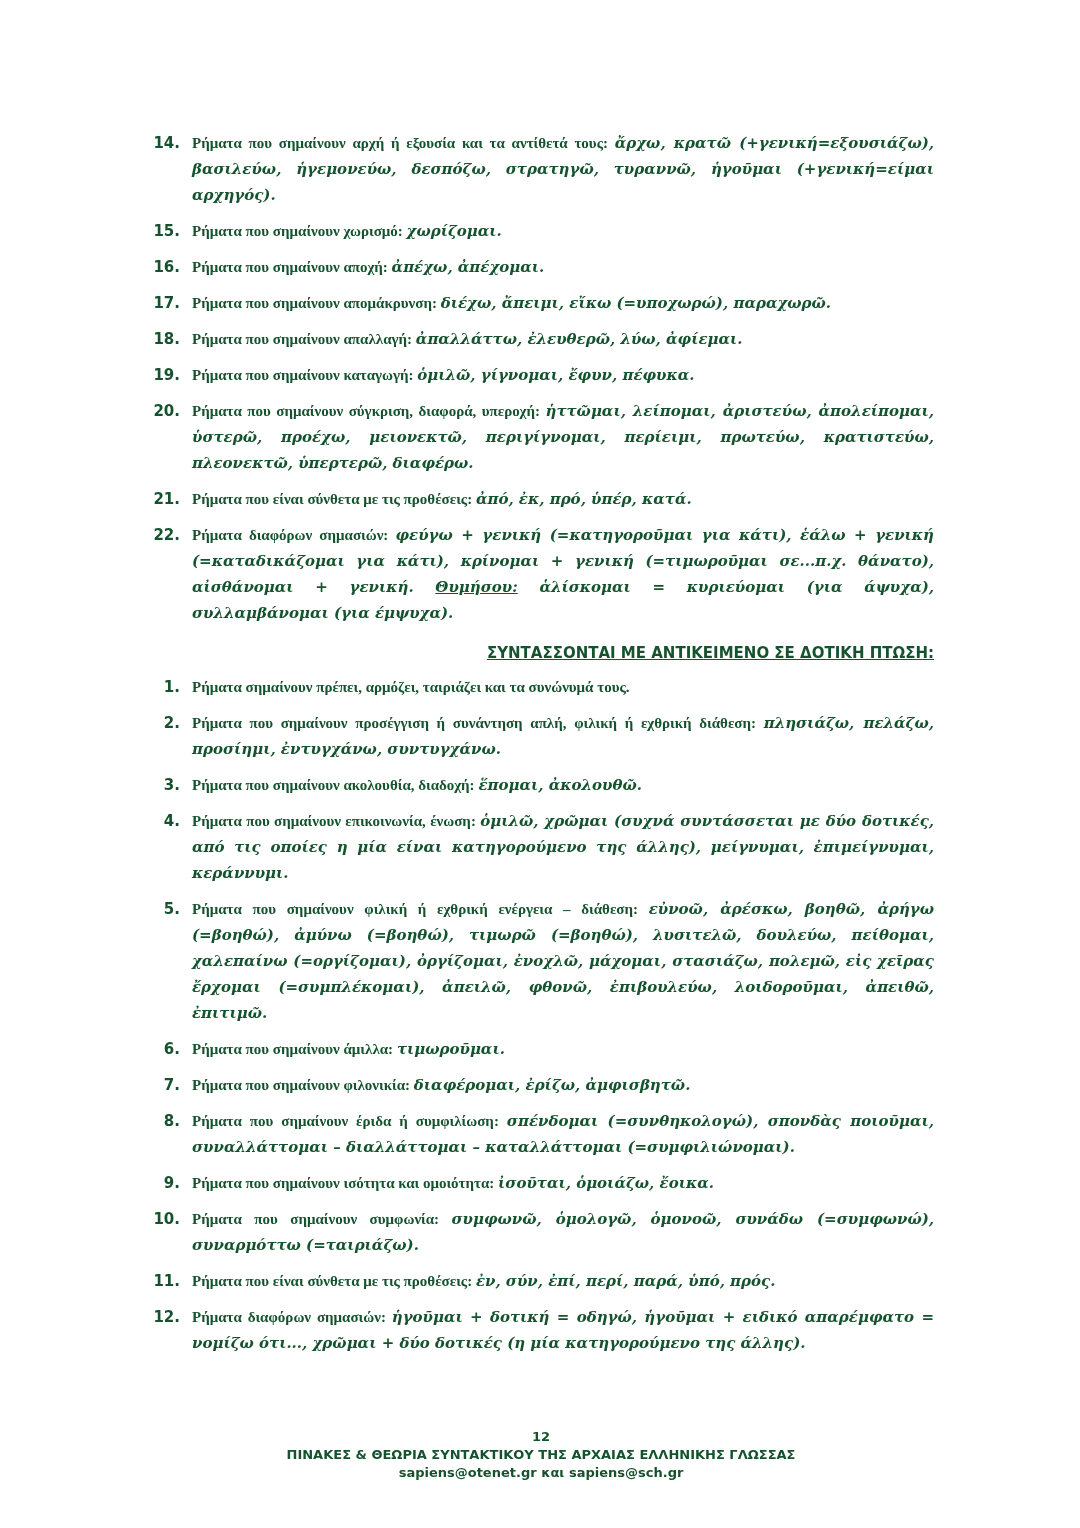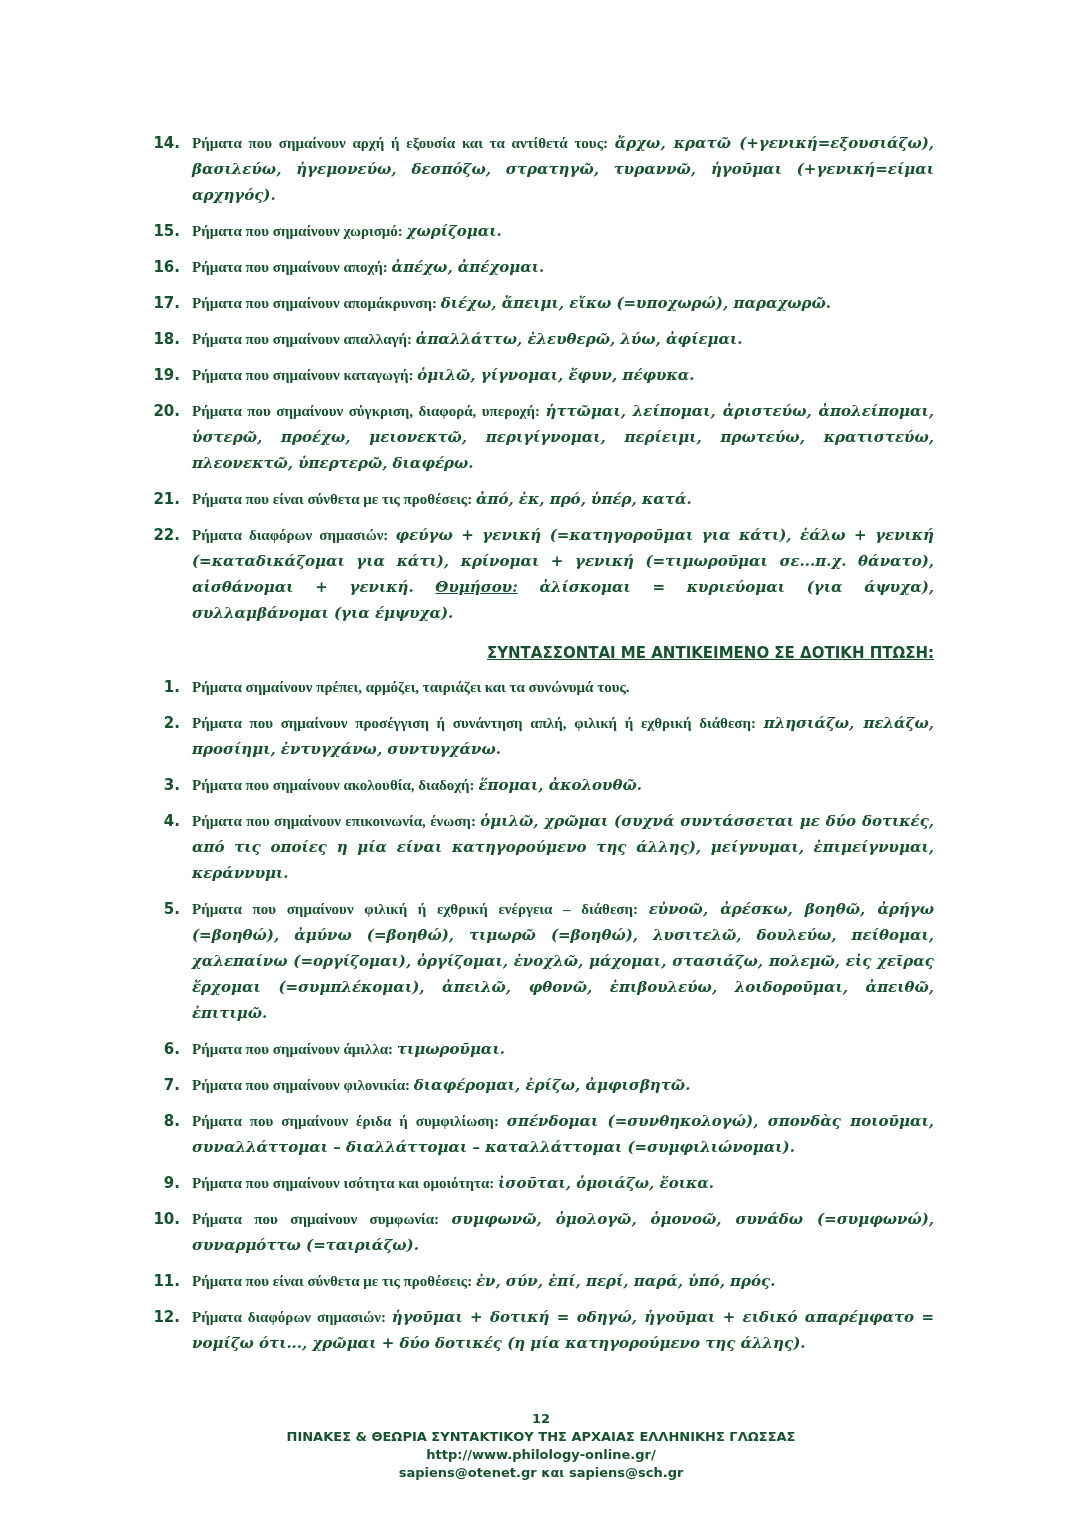--- a/index.html
+++ b/index.html
@@ -71,17 +71,16 @@
       <div class="item"><span class="num">8.</span><span class="seg-lead">Ρήματα που σημαίνουν έριδα ή συμφιλίωση: </span><span class="seg-greek">σπένδομαι (=συνθηκολογώ), σπονδὰς ποιοῦμαι, συναλλάττομαι – διαλλάττομαι – καταλλάττομαι (=συμφιλιώνομαι).</span></div>
       <div class="item"><span class="num">9.</span><span class="seg-lead">Ρήματα που σημαίνουν ισότητα και ομοιότητα: </span><span class="seg-greek">ἰσοῦται, ὁμοιάζω, ἔοικα.</span></div>
       <div class="item"><span class="num">10.</span><span class="seg-lead">Ρήματα που σημαίνουν συμφωνία: </span><span class="seg-greek">συμφωνῶ, ὁμολογῶ, ὁμονοῶ, συνάδω (=συμφωνώ), συναρμόττω (=ταιριάζω).</span></div>
       <div class="item"><span class="num">11.</span><span class="seg-lead">Ρήματα που είναι σύνθετα με τις προθέσεις: </span><span class="seg-greek">ἐν, σύν, ἐπί, περί, παρά, ὑπό, πρός.</span></div>
       <div class="item"><span class="num">12.</span><span class="seg-lead">Ρήματα διαφόρων σημασιών: </span><span class="seg-greek">ἡγοῦμαι + δοτική = οδηγώ, ἡγοῦμαι + ειδικό απαρέμφατο = νομίζω ότι..., χρῶμαι + δύο δοτικές (η μία κατηγορούμενο της άλλης).</span></div>
     </section>
 
   <footer class="footer">
     <div>12</div>
     <div>ΠΙΝΑΚΕΣ &amp; ΘΕΩΡΙΑ ΣΥΝΤΑΚΤΙΚΟΥ ΤΗΣ ΑΡΧΑΙΑΣ ΕΛΛΗΝΙΚΗΣ ΓΛΩΣΣΑΣ</div>
-    <div>http://www.philology-online.gr/</div>
     <div>sapiens@otenet.gr και sapiens@sch.gr</div>
   </footer>
 
 </div>
 
 </body></html>

